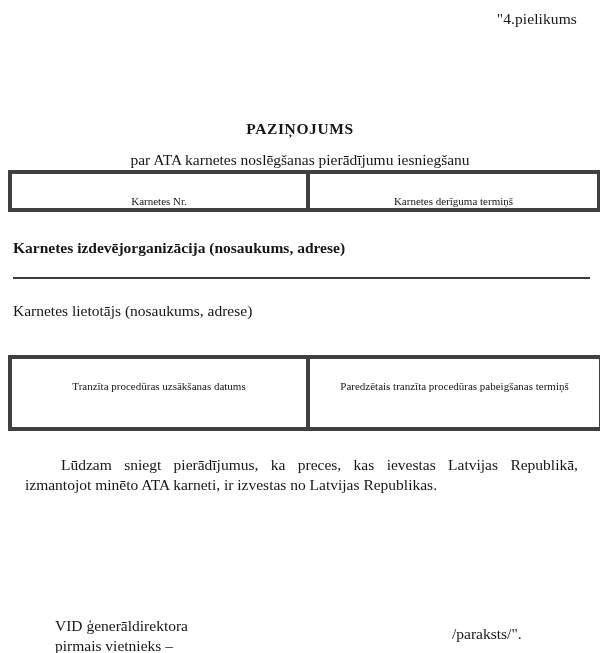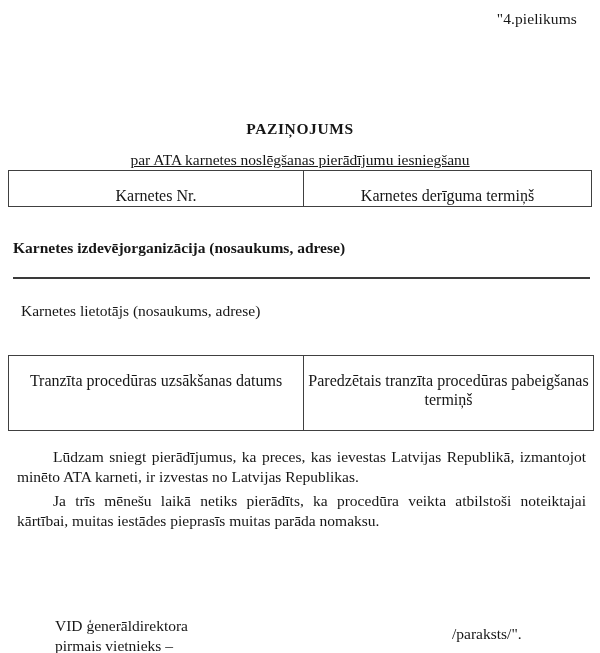--- a/index.html
+++ b/index.html
@@ -52,36 +52,35 @@
     font-size: 15.5px;
     font-weight: bold;
     letter-spacing: 0.6px;
     margin: 12px;
     line-height: 1.12;
   }
   .doc-subtitle {
     font-size: 15.5px;
     margin: 14px 0 0 0;
     line-height: 1.12;
-    text-decoration: underline;
   }
 
   
   .doc-table {
     position: absolute;
     border-collapse: collapse;
     table-layout: fixed;
   }
   .doc-table td {
-    border: 1px solid #404040;
+    border: 4px solid #404040;
     text-align: center;
     vertical-align: top;
-    font-size: 16px;
+    font-size: 11px;
     line-height: 1.2;
-    padding: 15px 4px 0 4px;
+    padding: 21px 4px 0 4px;
   }
 
   #table-karnete {
     left: 8px;
     top: 170px;
     width: 567px;
     height: 37px;
   }
   #table-karnete td:first-child { width: 286px; }
   #table-karnete td:last-child  { width: 279px; }
@@ -96,42 +95,42 @@
   #table-tranzits td:last-child  { width: 281px; }
 
   
   .field-line {
     position: absolute;
     left: 13px;
     font-size: 15.5px;
     white-space: nowrap;
   }
   #field-issuer { top: 239px; font-weight: bold; }
-  #field-holder { top: 302px; margin-left: 8px; }
+  #field-holder { top: 302px; }
 
   .rule {
     position: absolute;
     left: 13px;
     top: 277px;
     width: 577px;
     height: 0;
     border-top: 2px solid #3a3a3a;
   }
 
   
   .body-block {
     position: absolute;
     left: 13px;
     top: 443px;
     width: 577px;
     font-size: 15.5px;
     line-height: 1.30;
   }
   .body-block p {
-    margin: 4px;
+    margin: 12px;
     text-indent: 36px;
     text-align: justify;
   }
   .body-block p:last-child { text-align: justify; }
 
   
   .signature {
     position: absolute;
     left: 55px;
     top: 568px;
@@ -181,21 +180,20 @@
     <tbody>
       <tr>
         <td>Tranzīta procedūras uzsākšanas datums</td>
         <td>Paredzētais tranzīta procedūras pabeigšanas termiņš</td>
       </tr>
     </tbody>
   </table>
 
   <div class="body-block">
     <p>Lūdzam sniegt pierādījumus, ka preces, kas ievestas Latvijas Republikā, izmantojot minēto ATA karneti, ir izvestas no Latvijas Republikas.</p>
-    <p>Ja trīs mēnešu laikā netiks pierādīts, ka procedūra veikta atbilstoši noteiktajai kārtībai, muitas iestādes pieprasīs muitas parāda nomaksu.</p>
   </div>
 
   <div class="signature">
     <div>VID ģenerāldirektora</div>
     <div>pirmais vietnieks –</div>
     <div>Tranzīta muitas pārvaldes</div>
   </div>
 
   <div class="signature-mark">/paraksts/".</div>
 

